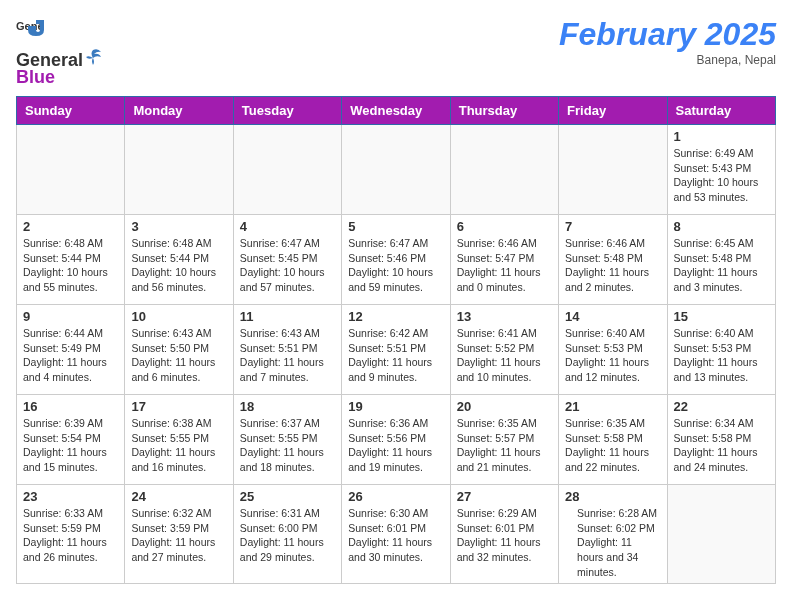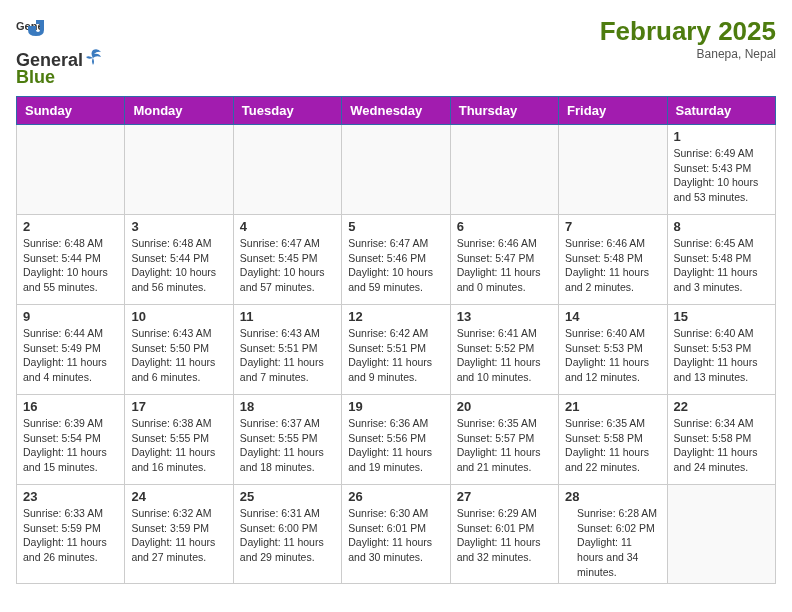--- a/index.html
+++ b/index.html
@@ -27,23 +27,24 @@
       color: #333;
     }
     .logo-icon {
       width: 28px;
       height: 28px;
     }
     .title-area {
       text-align: right;
     }
     .month-title {
-      font-size: 26px;
+      font-size: 32px;
       font-weight: bold;
-      color: #4d7c0f;
+      color: #3b82f6;
+      font-style: italic;
     }
     .location-title {
       font-size: 12px;
       color: #555;
     }
     .calendar {
       width: 100%;
       border-collapse: collapse;
       border: 1px solid #ccc;
     }
@@ -92,21 +93,21 @@
       <text x="0" y="14" font-size="11" font-weight="bold" fill="#333">General</text>
       <path d="M20 4 L28 4 L28 14 Q28 20 20 20 Q12 20 12 14 L12 10 L20 10 L20 14 Q20 16 22 16 Q24 16 24 14 L24 8 L20 8 Z" fill="#3a7abf"></path>
     </svg>
     <div>
       <div style="display:flex; align-items:baseline; gap:0;">
         <span class="logo-text-general">General</span>
         <svg width="18" height="18" viewBox="0 0 18 18" style="margin: 0 1px;">
           <path d="M9 2 Q14 0 17 4 Q13 3 10 6 Q15 5 17 9 Q12 7 9 10 Q11 14 9 17 Q7 13 9 10 Q4 12 2 9 Q5 7 9 10 Q6 5 9 2Z" fill="#3a7abf"></path>
         </svg>
       </div>
-      <div style="color:#4d7c0f; font-size:18px; font-weight:bold; margin-top:-4px;">Blue</div>
+      <div style="color:#a21caf; font-size:18px; font-weight:bold; margin-top:-4px;">Blue</div>
     </div>
   </div>
   <div class="title-area">
     <div class="month-title">February 2025</div>
     <div class="location-title">Banepa, Nepal</div>
   </div>
 </div>
 
 <table class="calendar">
   <thead>

